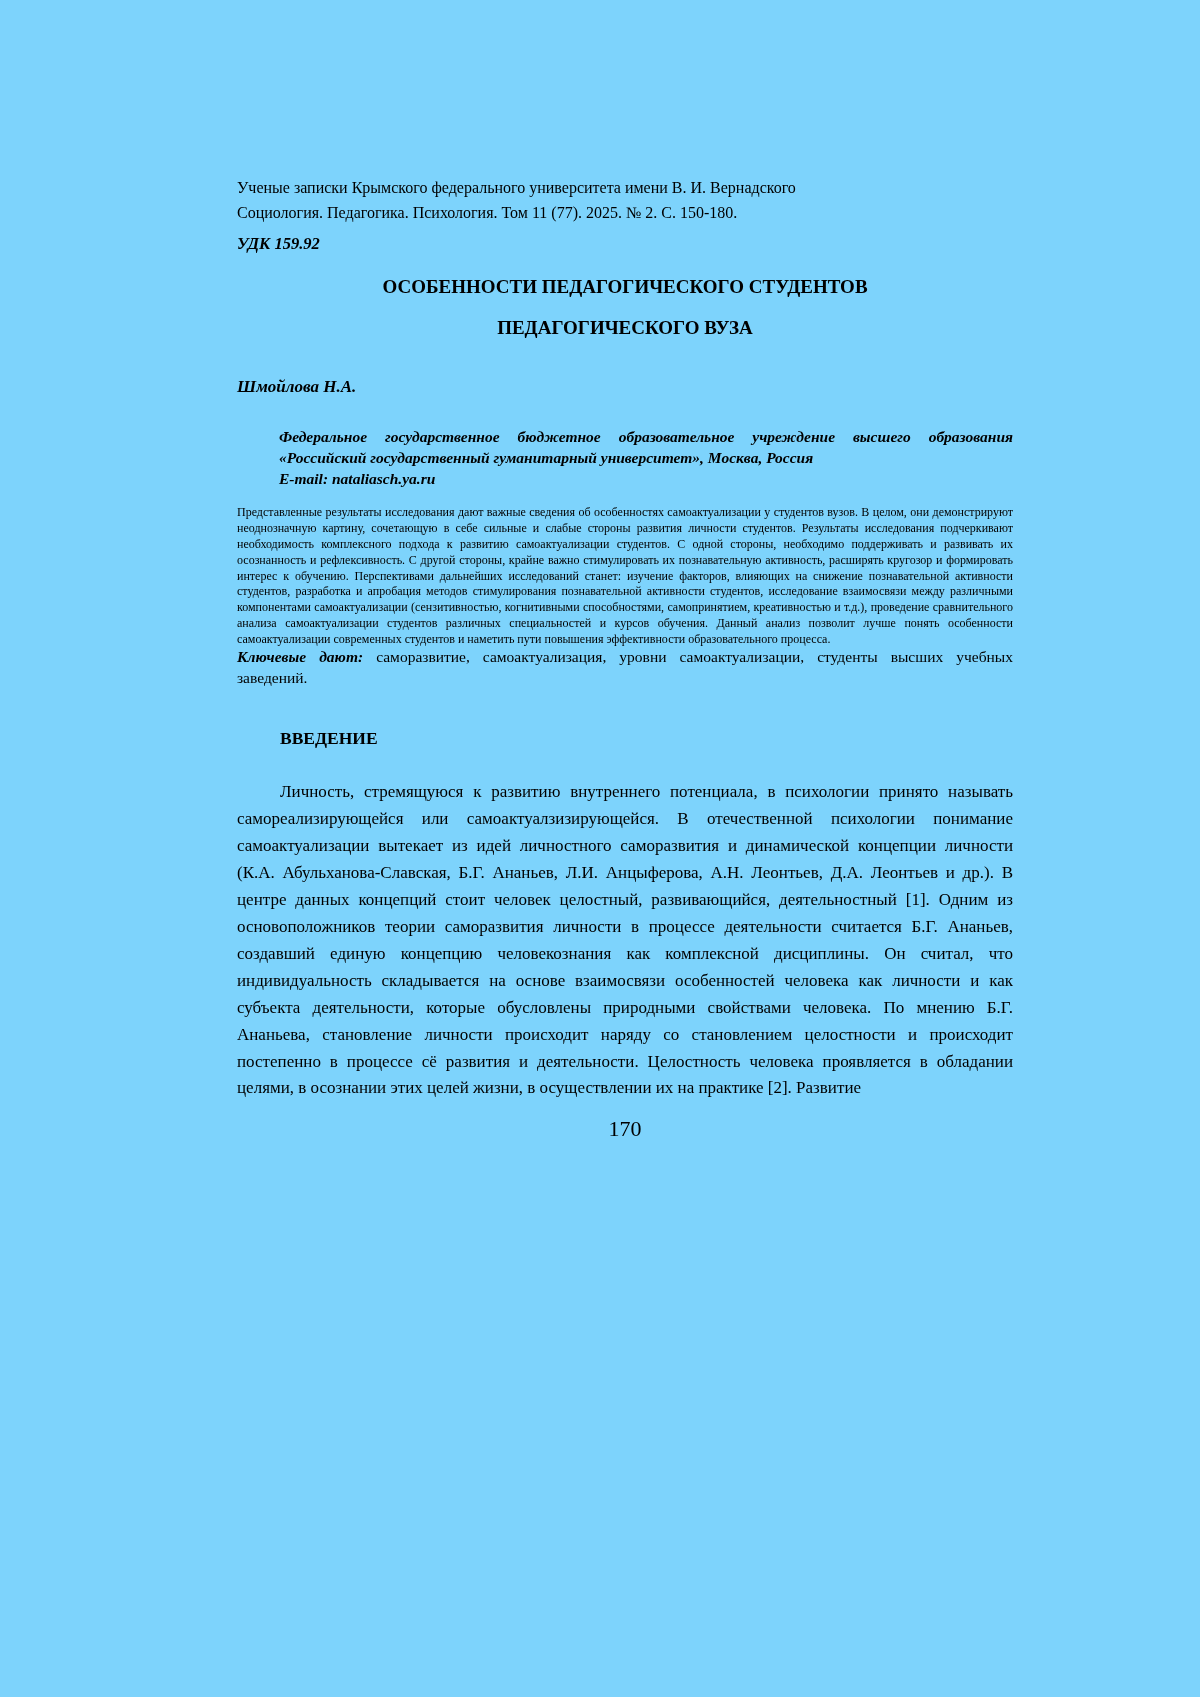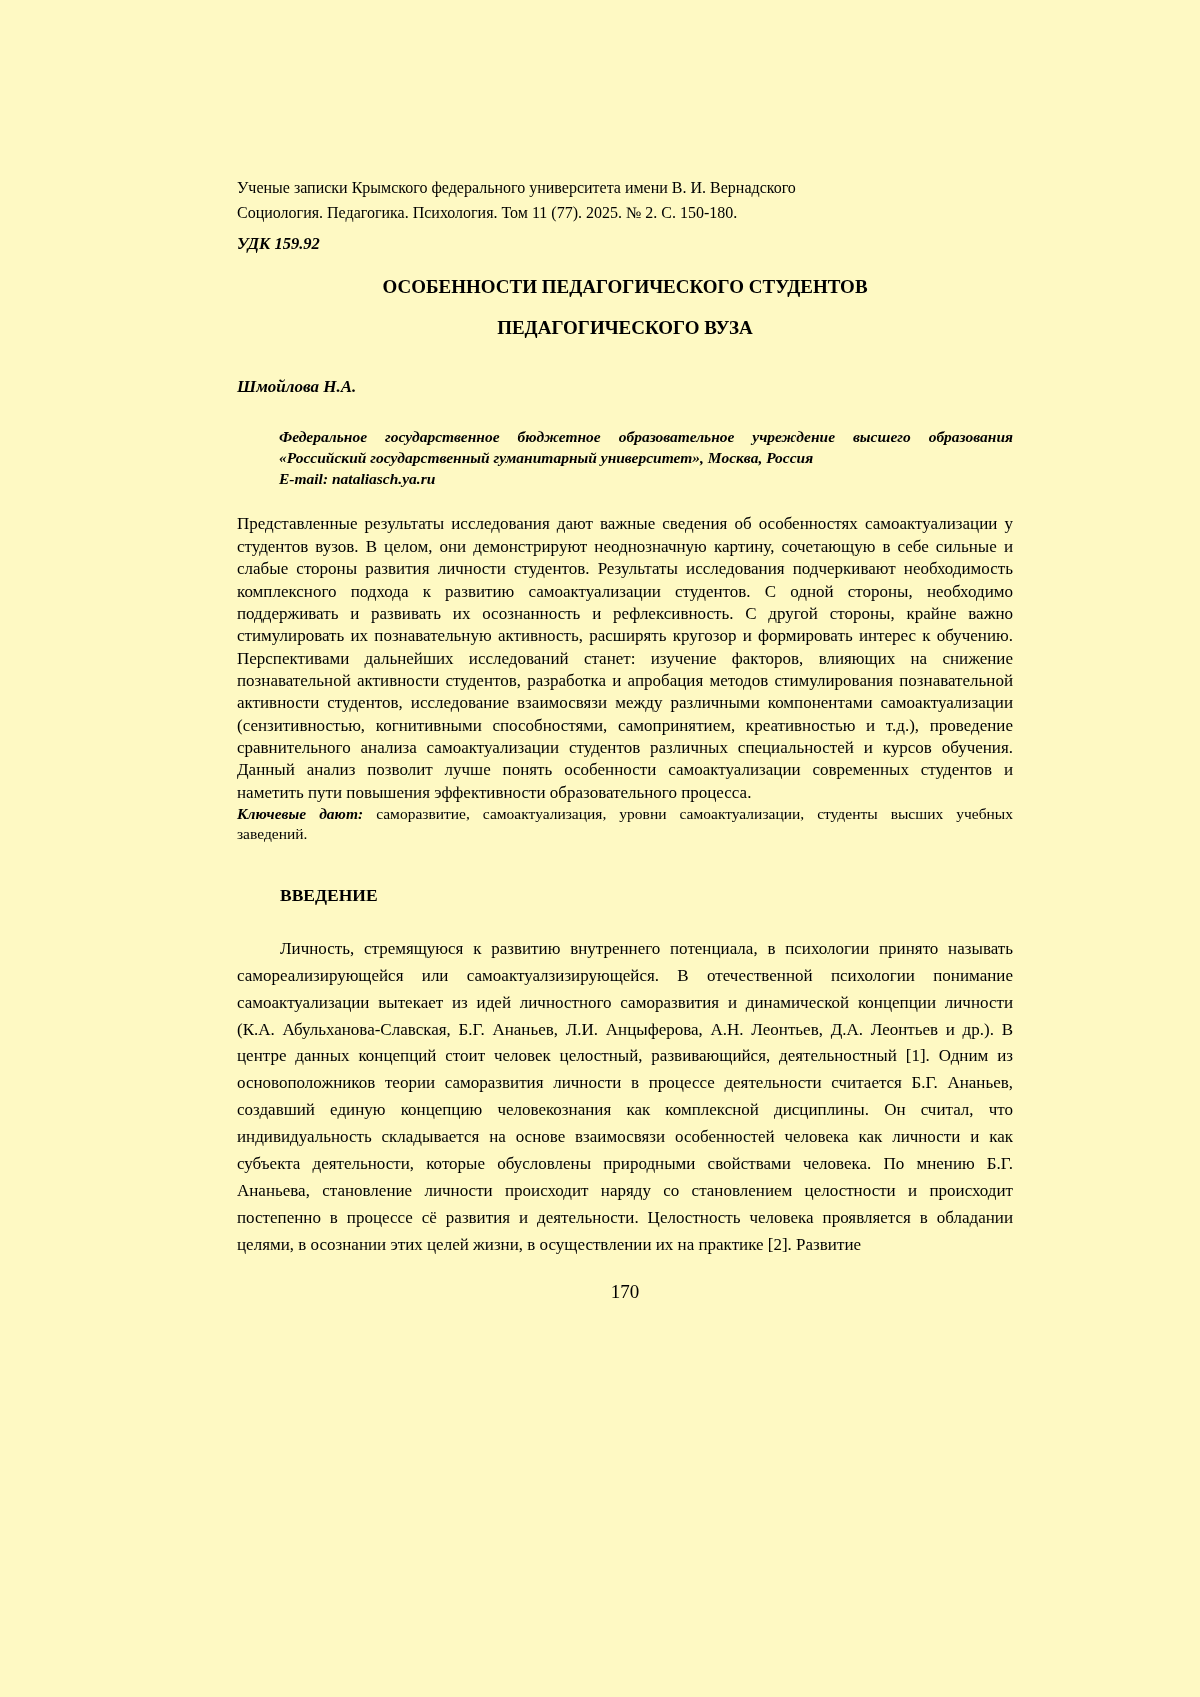--- a/index.html
+++ b/index.html
@@ -4,21 +4,21 @@
 <style>
   html, body {
     margin: 0;
     padding: 0;
     background: #ffffff;
   }
   .page {
     position: relative;
     width: 1200px;
     height: 1697px;
-    background: #fef9c3;
+    background: #7dd3fc;
     font-family: "Liberation Serif", "DejaVu Serif", serif;
     color: #000000;
     overflow: hidden;
   }
   .content {
     position: absolute;
     left: 237px;
     top: 0;
     width: 776px;
   }
@@ -58,22 +58,22 @@
     text-align: justify;
     text-align-last: left;
   }
   .email {
     font-size: 15.5px;
     font-weight: bold;
     font-style: italic;
     line-height: 1.34;
   }
   .abstract {
-    margin-top: 24px;
-    font-size: 17px;
+    margin-top: 16px;
+    font-size: 12px;
     line-height: 1.315;
     text-align: justify;
     text-align-last: left;
   }
   .keywords {
     font-size: 15.5px;
     line-height: 1.315;
     text-align: justify;
     text-align-last: left;
   }
@@ -89,23 +89,23 @@
   }
   .intro {
     margin-top: 30px;
     font-size: 17px;
     line-height: 1.585;
     text-align: justify;
     text-align-last: left;
     text-indent: 43px;
   }
   .page-number {
-    margin-top: 22px;
+    margin-top: 14px;
     text-align: center;
-    font-size: 19px;
+    font-size: 22px;
   }
 </style>
 </head>
 <body>
 
 <div class="page">
   <div class="content">
 
     <div class="journal-header">
       <div>Ученые записки Крымского федерального университета имени В. И. Вернадского</div>

